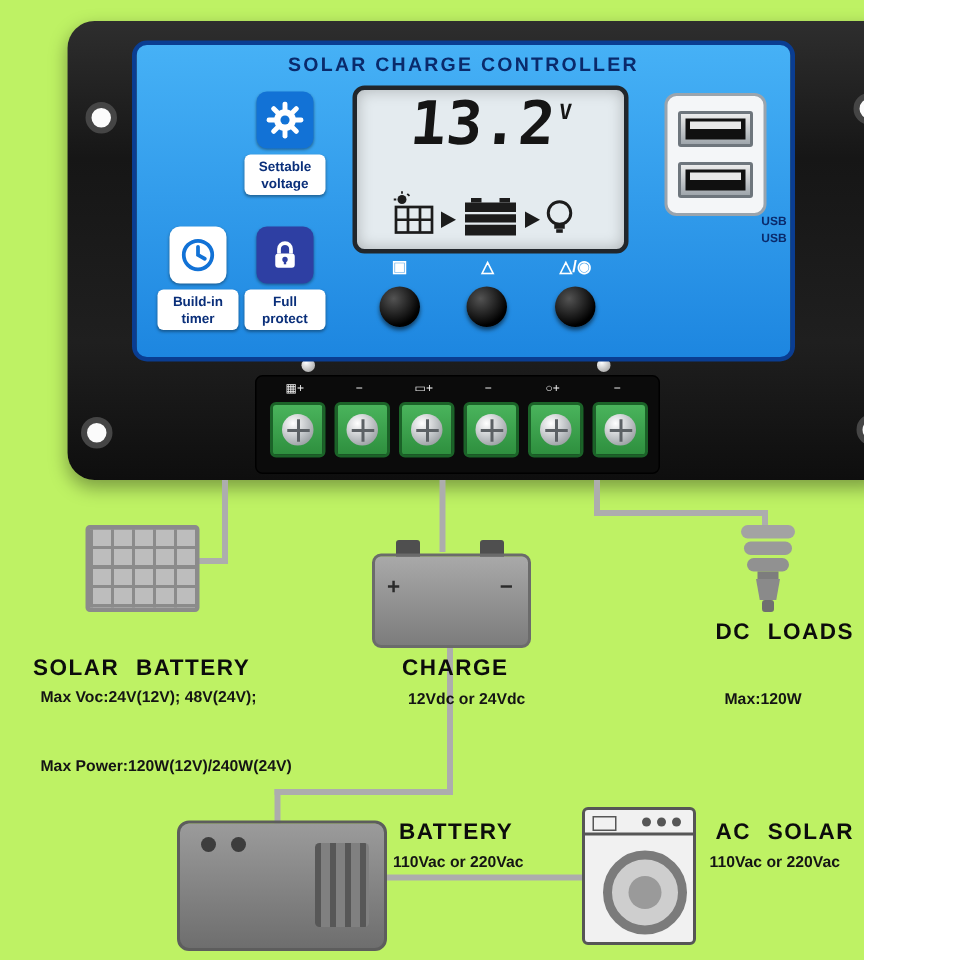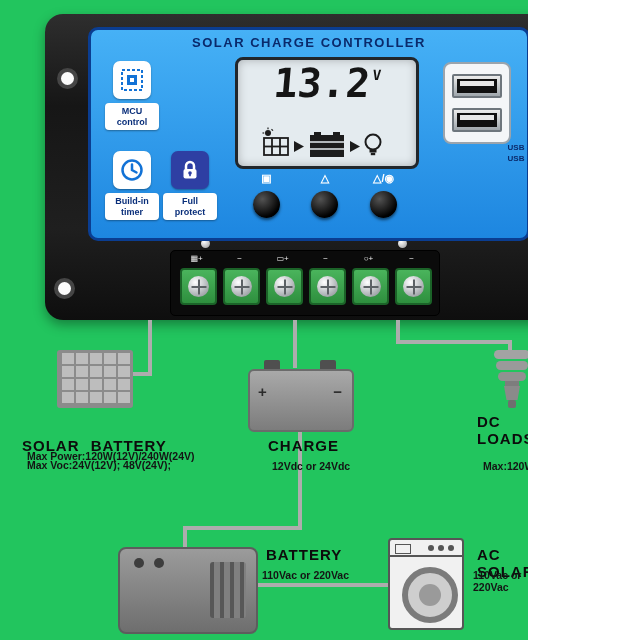--- a/index.html
+++ b/index.html
@@ -1,16 +1,16 @@
 <!DOCTYPE html>
 <html><head>
 <meta charset="utf-8">
 <style>
   html,body{margin:0;padding:0;background:#fff}
-  .stage{position:relative;width:528px;height:640px;background:#22c55e;overflow:hidden;
+  .stage{position:relative;width:576px;height:640px;background:#bef264;overflow:hidden;
          font-family:"Liberation Sans",sans-serif;color:#111}
 
   
   .case{position:absolute;left:45px;top:14px;width:550px;height:306px;
         background:linear-gradient(180deg,#2e2e2e,#161616 30%,#1f1f1f 70%,#0e0e0e);
         border-radius:18px;box-shadow:0 5px 12px rgba(0,0,0,.35)}
   .hole{position:absolute;width:13px;height:13px;border-radius:50%;background:#fbfbfb;border:4px solid #454545}
   .case-screw{position:absolute;width:9px;height:9px;border-radius:50%;
         background:radial-gradient(circle at 35% 30%,#fff,#969696)}
 
@@ -107,33 +107,36 @@
     <div class="hole" style="left:12px;top:54px"></div>
     <div class="hole" style="left:524px;top:48px"></div>
     <div class="hole" style="left:9px;top:264px"></div>
     <div class="hole" style="left:526px;top:262px"></div>
     <div class="case-screw" style="left:156px;top:225px"></div>
     <div class="case-screw" style="left:353px;top:225px"></div>
 
     <div class="panel">
       <div class="p-title">SOLAR CHARGE CONTROLLER</div>
 
-      <div class="feat" style="left:14px;top:31px">
-        <div class="icon-box">
-          <svg width="26" height="26" viewBox="0 0 26 26">
-            <rect x="3" y="3" width="20" height="20" fill="none" stroke="#1272d6" stroke-width="2" stroke-dasharray="3 2"></rect>
-            <rect x="8" y="8" width="10" height="10" fill="#1272d6"></rect>
-            <rect x="11" y="11" width="4" height="4" fill="#fff"></rect>
+
+      <div class="feat" style="left:72px;top:31px">
+        <div class="icon-box fill-blue">
+          <svg width="28" height="28" viewBox="0 0 24 24" fill="#fff">
+            <rect x="10.6" y="1.5" width="2.8" height="21" rx="1.2"></rect>
+            <rect x="10.6" y="1.5" width="2.8" height="21" rx="1.2" transform="rotate(45 12 12)"></rect>
+            <rect x="10.6" y="1.5" width="2.8" height="21" rx="1.2" transform="rotate(90 12 12)"></rect>
+            <rect x="10.6" y="1.5" width="2.8" height="21" rx="1.2" transform="rotate(135 12 12)"></rect>
+            <circle cx="12" cy="12" r="6.2"></circle>
+            <circle cx="12" cy="12" r="2.6" fill="#1272d6"></circle>
           </svg>
         </div>
         <div class="feat-label">
-          <span>MCU</span><br><span>control</span>
-        </div>
-      </div>
-
+          <span>Settable</span><br><span>voltage</span>
+        </div>
+      </div>
 
       <div class="feat" style="left:72px;top:121px">
         <div class="icon-box fill-navy">
           <svg width="24" height="24" viewBox="0 0 24 24">
             <path d="M8 11 V8 a4 4 0 0 1 8 0 v3" fill="none" stroke="#fff" stroke-width="2.5"></path>
             <rect x="5.5" y="11" width="13" height="9.5" rx="2" fill="#fff"></rect>
             <circle cx="12" cy="15" r="1.8" fill="#2e3fa3"></circle>
             <rect x="11.2" y="15" width="1.6" height="3.2" fill="#2e3fa3"></rect>
           </svg>
         </div>
@@ -290,21 +293,21 @@
     <div class="soapbox"></div>
     <div class="knob" style="right:8px"></div>
     <div class="knob" style="right:18px"></div>
     <div class="knob" style="right:28px"></div>
     <div class="washer-line"></div>
     <div class="door"></div>
   </div>
 
   <div class="d-title" style="left:22px;top:437px">SOLAR BATTERY</div>
   <div class="d-spec" style="left:27px;top:459px">Max Voc:24V(12V); 48V(24V);</div>
-  <div class="d-spec" style="left:27px;top:450px">Max Power:120W(12V)/240W(24V)</div>
+  <div class="d-spec" style="left:27px;top:505px">Max Power:120W(12V)/240W(24V)</div>
 
   <div class="d-title" style="left:268px;top:437px">CHARGE</div>
   <div class="d-spec" style="left:272px;top:460px">12Vdc or 24Vdc</div>
 
   <div class="d-title" style="left:477px;top:413px">DC LOADS</div>
   <div class="d-spec" style="left:483px;top:460px">Max:120W</div>
 
   <div class="d-title" style="left:266px;top:546px">BATTERY</div>
   <div class="d-spec" style="left:262px;top:569px">110Vac or 220Vac</div>
 

